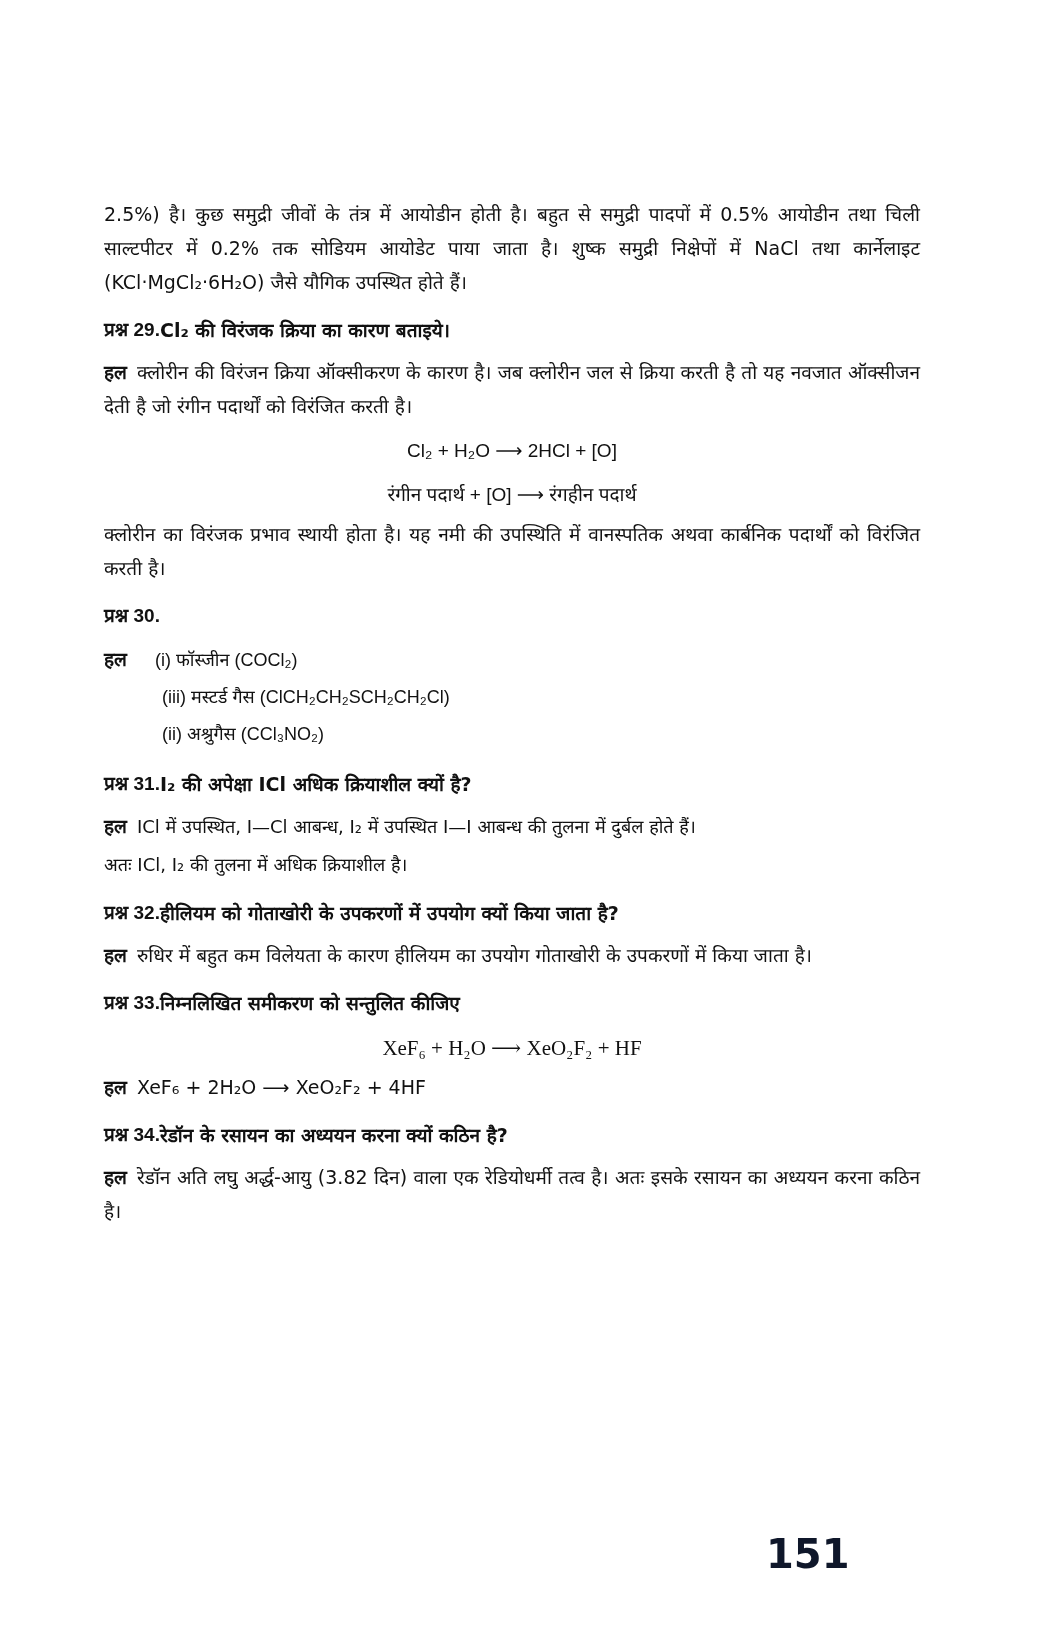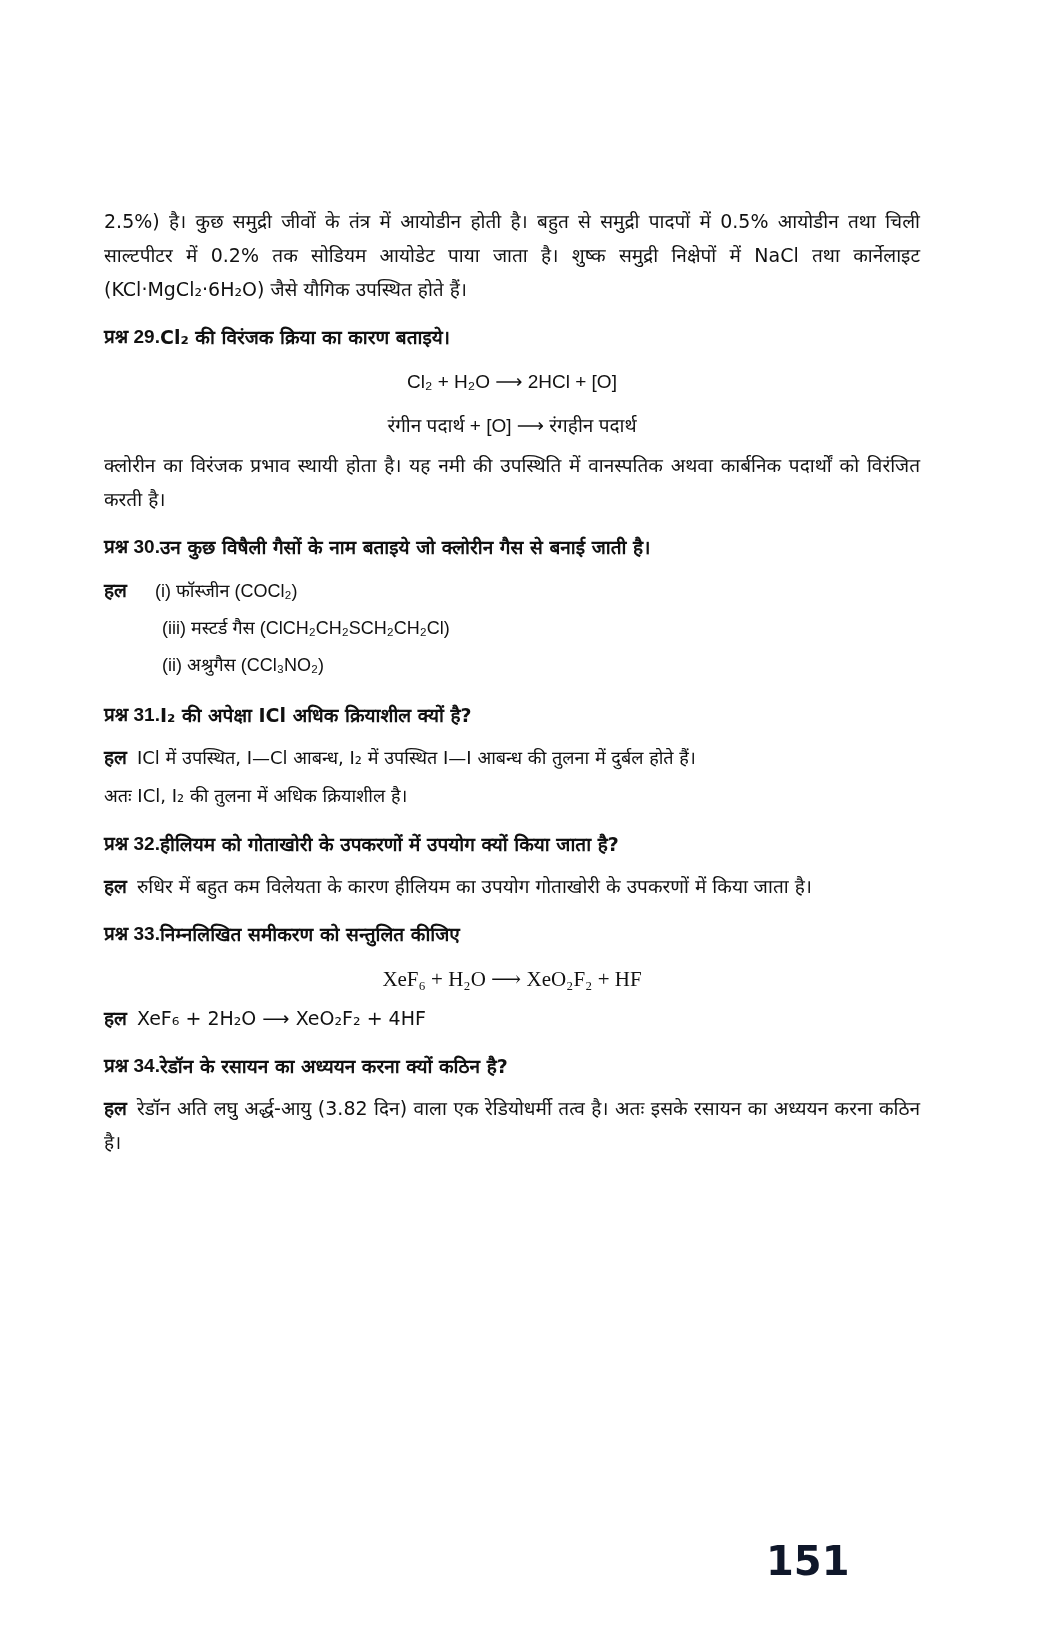--- a/index.html
+++ b/index.html
@@ -10,21 +10,21 @@
   body {
     width: 1038px;
     height: 1645px;
     position: relative;
     overflow: hidden;
     font-family: "DejaVu Sans", "Liberation Sans", sans-serif;
     color: #111111;
   }
   .page {
     position: absolute;
-    left: 0; top: 16px;
+    left: 0; top: 9px;
     width: 1038px;
     height: 1172px;
   }
   .content {
     position: absolute;
     left: 104px;
     top: 188px;
     width: 816px;
   }
   .para {
@@ -102,27 +102,29 @@
 
 <div class="page">
   <div class="content">
 
     <p class="para">2.5%) है। कुछ समुद्री जीवों के तंत्र में आयोडीन होती है। बहुत से समुद्री पादपों में 0.5% आयोडीन तथा चिली साल्टपीटर में 0.2% तक सोडियम आयोडेट पाया जाता है। शुष्क समुद्री निक्षेपों में NaCl तथा कार्नेलाइट (KCl·MgCl₂·6H₂O) जैसे यौगिक उपस्थित होते हैं।</p>
 
     <div class="question">
       <span class="q-num">प्रश्न 29.</span>
       <span>Cl₂ की विरंजक क्रिया का कारण बताइये।</span>
     </div>
+    <p class="answer">
+      <span class="hal">हल</span><span>क्लोरीन की विरंजन क्रिया ऑक्सीकरण के कारण है। जब क्लोरीन जल से क्रिया करती है तो यह नवजात ऑक्सीजन देती है जो रंगीन पदार्थों को विरंजित करती है।</span>
+    </p>
     <div class="eq-block">Cl₂ + H₂O ⟶ 2HCl + [O]</div>
     <div class="eq-block">रंगीन पदार्थ + [O] ⟶ रंगहीन पदार्थ</div>
     <p class="para">क्लोरीन का विरंजक प्रभाव स्थायी होता है। यह नमी की उपस्थिति में वानस्पतिक अथवा कार्बनिक पदार्थों को विरंजित करती है।</p>
 
     <div class="question">
       <span class="q-num">प्रश्न 30.</span>
-      <span>उन कुछ विषैली गैसों के नाम बताइये जो क्लोरीन गैस से बनाई जाती है।</span>
     </div>
     <ul class="list">
       <li class="first">
         <span class="hal" style="font-size:19px;margin-right:28px;">हल</span>
         <span>(i) फॉस्जीन (COCl₂)</span>
       </li>
       <li class="indent">(iii) मस्टर्ड गैस (ClCH₂CH₂SCH₂CH₂Cl)</li>
       <li class="indent">(ii) अश्रुगैस (CCl₃NO₂)</li>
     </ul>
 

